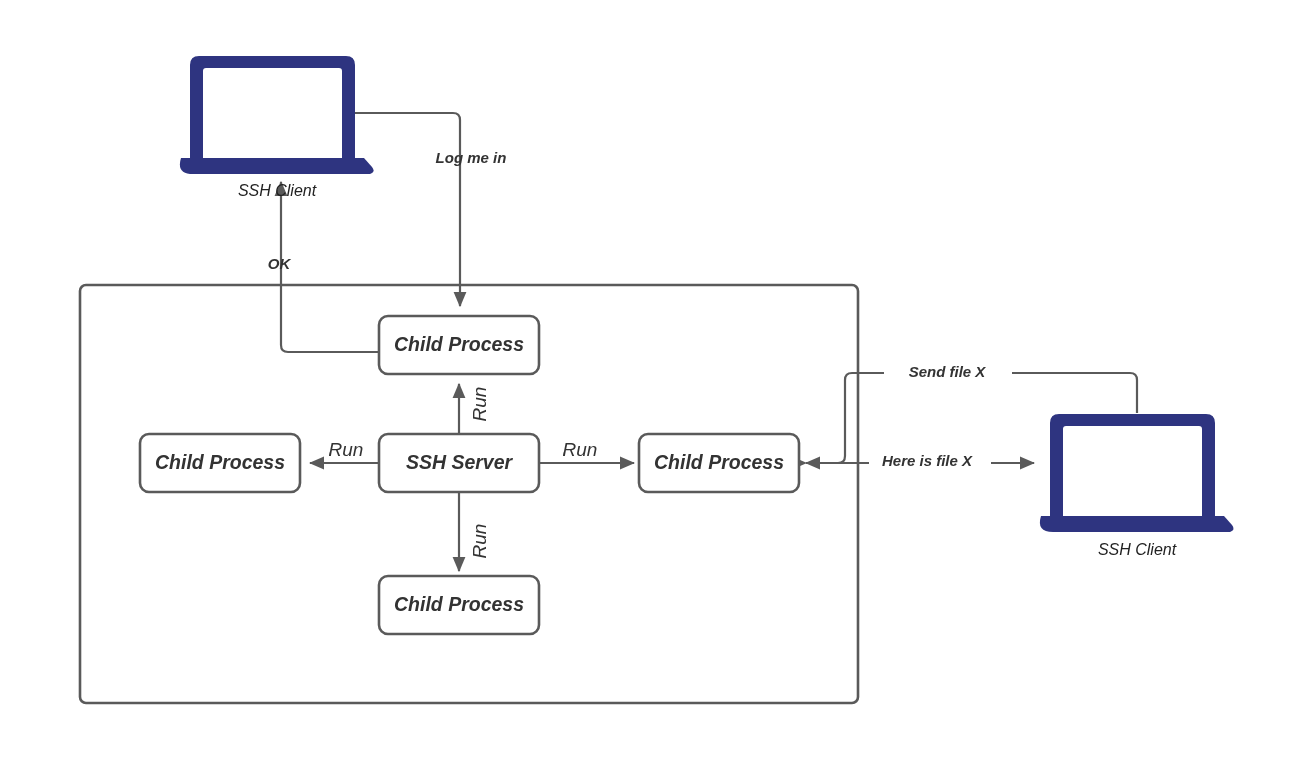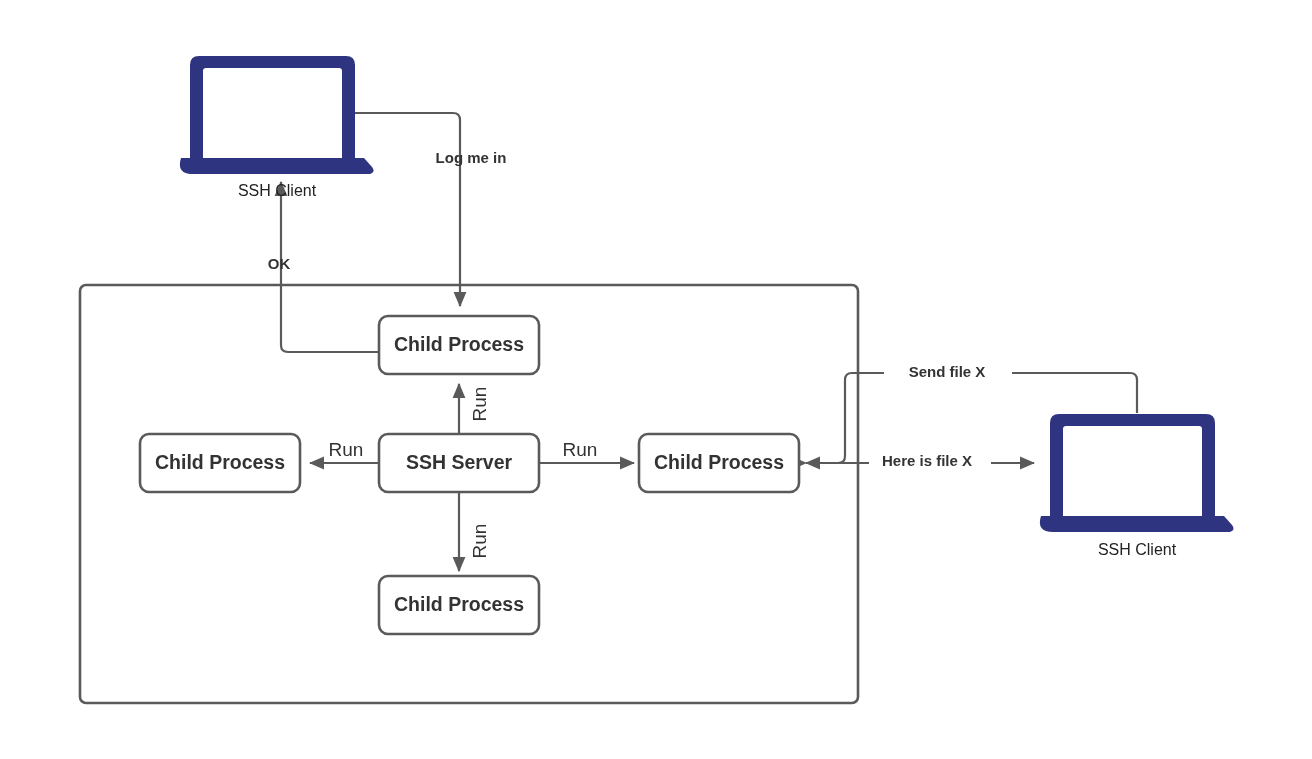--- a/index.html
+++ b/index.html
@@ -10,20 +10,21 @@
   body {
     width: 1312px;
     height: 759px;
     font-family: "Liberation Sans", sans-serif;
     overflow: hidden;
   }
   #diagram-root {
     position: relative;
     width: 1312px;
     height: 759px;
+    font-style: italic;
   }
   #diagram-svg {
     position: absolute;
     top: 0;
     left: 0;
     width: 1312px;
     height: 759px;
   }
   .proc-label {
     font-family: "Liberation Sans", sans-serif;

